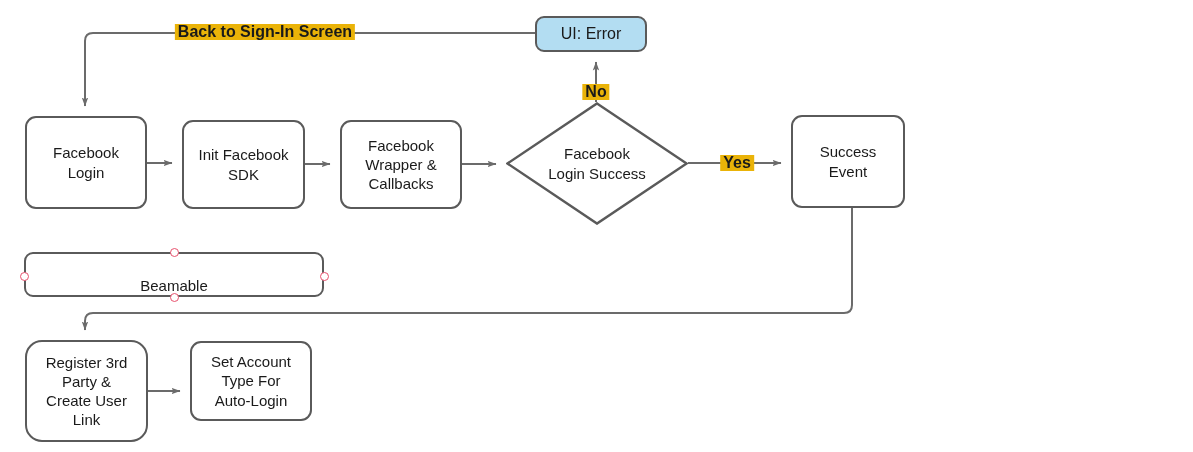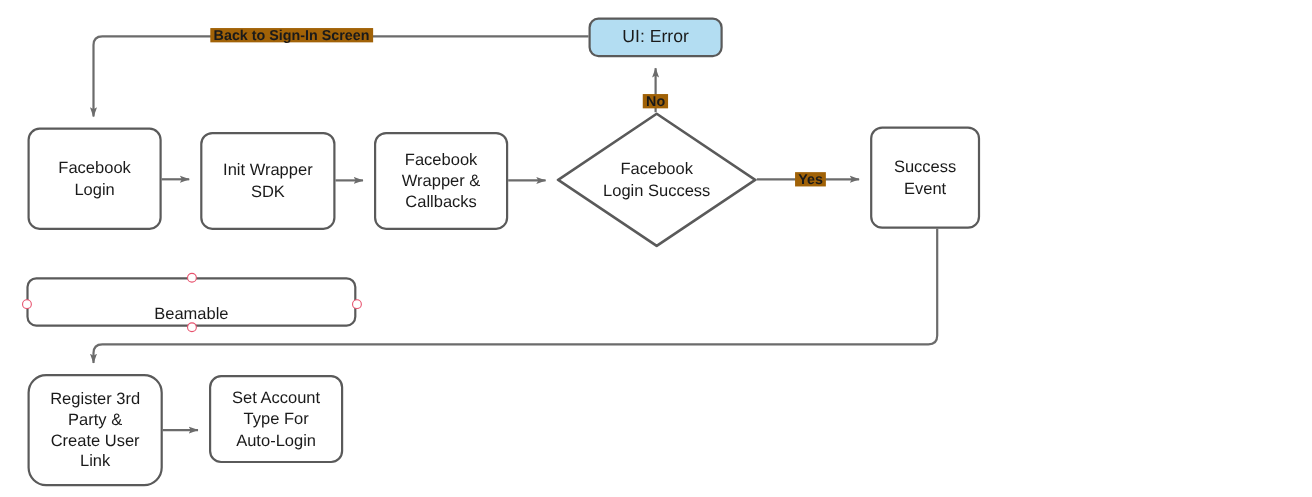--- a/index.html
+++ b/index.html
@@ -69,24 +69,24 @@
   .decision-label {
     position: relative;
     z-index: 2;
     font-size: 15px;
     line-height: 1.28;
     color: #1a1a1a;
     white-space: pre-line;
   }
   .edge-label {
     position: absolute;
-    font-size: 13px;
+    font-size: 16px;
     font-weight: bold;
     color: #1a1a1a;
-    background: #a16207;
+    background: #eab308;
     padding: 0 3px;
     white-space: nowrap;
     line-height: 1;
   }
   .handle {
     position: absolute;
     width: 9px;
     height: 9px;
     box-sizing: border-box;
     border: 1px solid #e8526e;
@@ -118,49 +118,49 @@
       <path d="M535,33 L93,33 Q85,33 85,41 L85,106" marker-end="url(#arrow)"></path>
 
       <path d="M688,163 L781,163" marker-end="url(#arrow)"></path>
 
       <path d="M852,208 L852,305 Q852,313 844,313 L93,313 Q85,313 85,321 L85,330" marker-end="url(#arrow)"></path>
 
       <path d="M148,391 L180,391" marker-end="url(#arrow)"></path>
     </g>
   </svg>
 
-  <div class="node error" style="left:535px; top:16px; width:122px; height:36px;">
+  <div class="node error" style="left:535px; top:16px; width:112px; height:36px;">
     <span>UI: Error</span>
   </div>
 
   <div class="node process" style="left:25px; top:116px; width:122px; height:93px;">
     <span>Facebook
 Login</span>
   </div>
 
   <div class="node process" style="left:182px; top:120px; width:123px; height:89px;">
-    <span>Init Wrapper
+    <span>Init Facebook
 SDK</span>
   </div>
 
   <div class="node process" style="left:340px; top:120px; width:122px; height:89px;">
     <span>Facebook
 Wrapper &amp;
 Callbacks</span>
   </div>
 
   <div class="node decision" style="left:506px; top:102px; width:182px; height:123px;">
     <svg class="diamond-shape" viewBox="0 0 182 123" preserveAspectRatio="none" xmlns="http://www.w3.org/2000/svg">
       <polygon points="91,1.4 180.6,61.5 91,121.6 1.4,61.5" fill="#ffffff" stroke="#5a5a5a" stroke-width="2.4" vector-effect="non-scaling-stroke" stroke-linejoin="miter"></polygon>
     </svg>
     <span class="decision-label">Facebook
 Login Success</span>
   </div>
 
-  <div class="node process" style="left:791px; top:115px; width:100px; height:93px;">
+  <div class="node process" style="left:791px; top:115px; width:114px; height:93px;">
     <span>Success
 Event</span>
   </div>
 
   <div class="node container" style="left:24px; top:252px; width:300px; height:45px;align-items:flex-end;">
     <span>Beamable</span>
   </div>
   <div class="handle" style="left:20px; top:272px;"></div>
   <div class="handle" style="left:320px; top:272px;"></div>
   <div class="handle" style="left:170px; top:248px;"></div>

